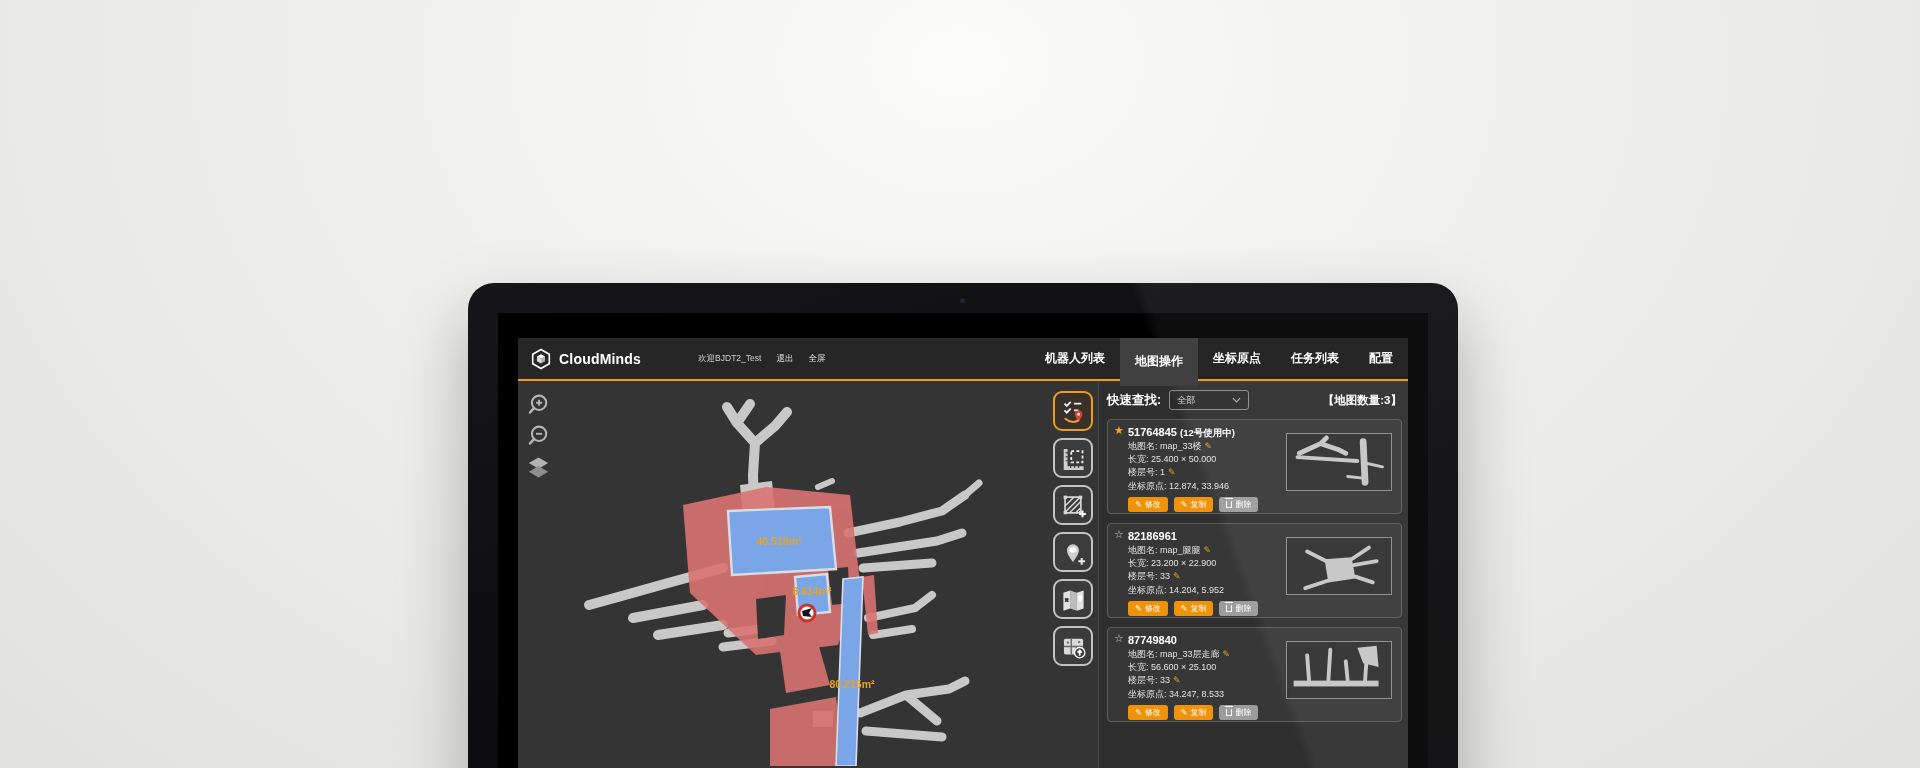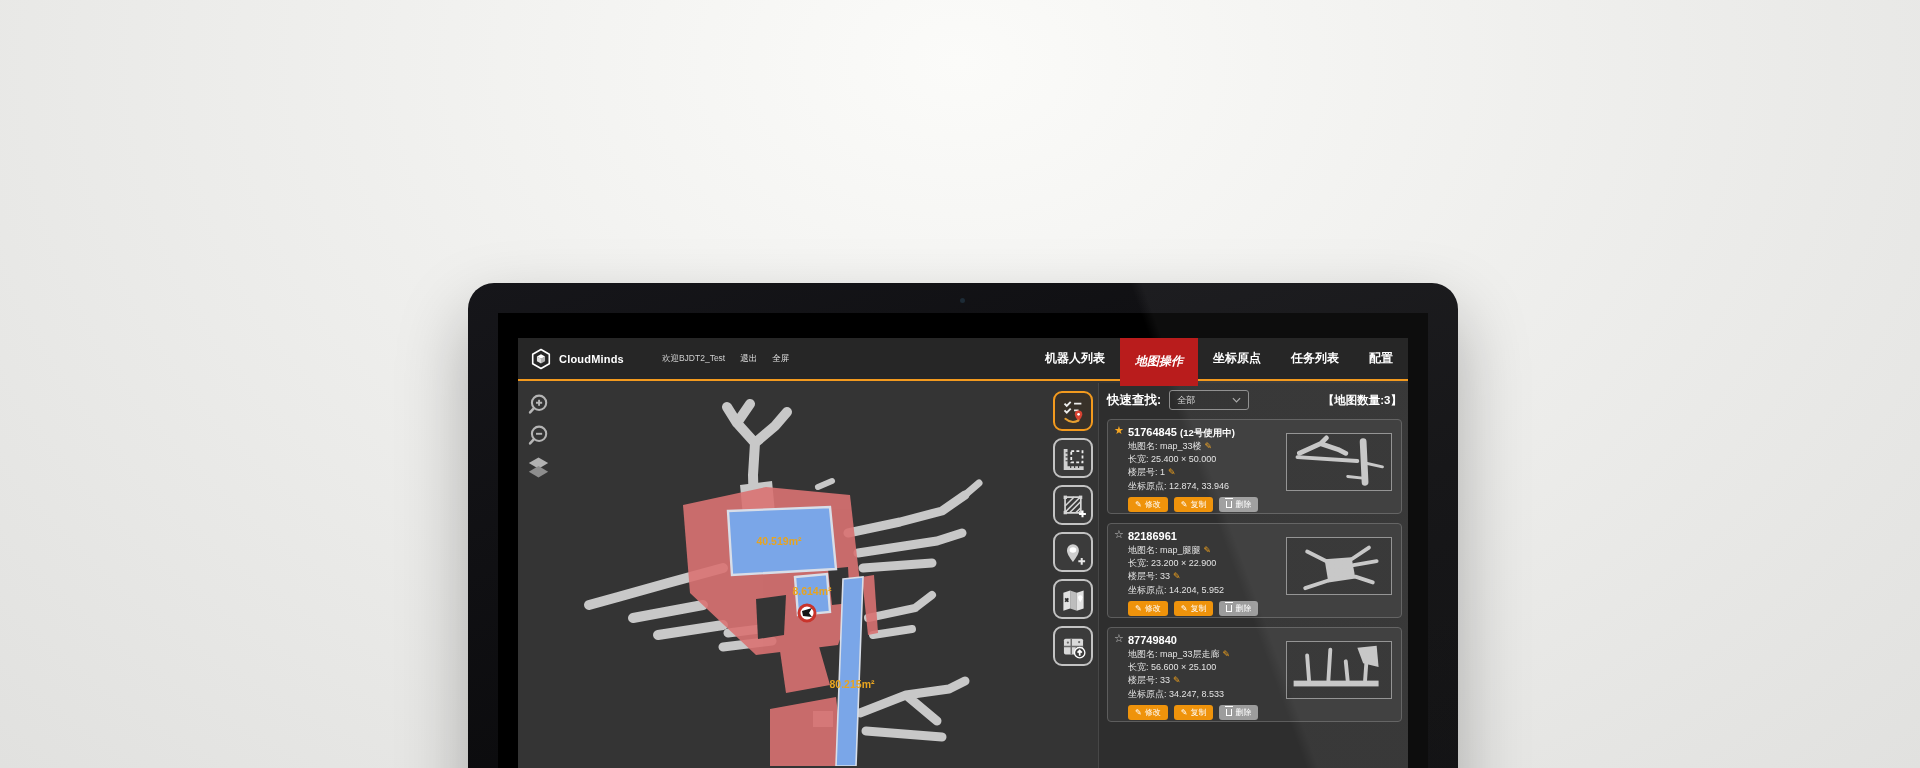--- a/index.html
+++ b/index.html
@@ -19,28 +19,28 @@
 
   
   .app { position:absolute; left:20px; top:25px; width:890px; height:565px;
     background:#343434; overflow:hidden; font-family:"Liberation Sans", sans-serif; }
 
   
   .hdr { position:relative; height:43px; background:#262626; border-bottom:2px solid #f39a1e;
     display:flex; align-items:center; z-index:5; }
   .brand { display:flex; align-items:center; gap:7px; margin-left:12px; }
   .brand svg { width:22px; height:22px; }
-  .brand-name { color:#fff; font-size:11px; font-weight:bold; letter-spacing:.2px; }
-  .hdr-links { display:flex; align-items:center; gap:15px; margin-left:38px; }
+  .brand-name { color:#fff; font-size:14px; font-weight:bold; letter-spacing:.2px; }
+  .hdr-links { display:flex; align-items:center; gap:15px; margin-left:57px; }
   .hdr-links span { color:#cfcfcf; font-size:8.5px; }
   .hdr-links .lnk { cursor:pointer; color:#e2e2e2; }
   .nav { margin-left:auto; display:flex; align-items:stretch; height:43px;text-align:right; }
   .nav-item { display:flex; align-items:center; padding:0 15px; color:#fff; font-size:12px;
     font-weight:bold; cursor:pointer; }
-  .nav-item.active { background:#b91c1c; height:49px;font-style:italic; }
+  .nav-item.active { background:#404040; height:49px; }
 
   
   .main { position:absolute; top:45px; left:0; right:0; bottom:0; display:flex; }
   .map-area { position:relative; width:580px; background:#343434; overflow:hidden; }
   .map-svg { position:absolute; inset:0; }
   .map-controls { position:absolute; left:8px; top:9px; display:flex; flex-direction:column;
     gap:6px; z-index:3; }
   .mc-btn { width:25px; height:25px; background:transparent; border:none; cursor:pointer; padding:0; }
   .mc-btn svg { width:25px; height:25px; }
 

